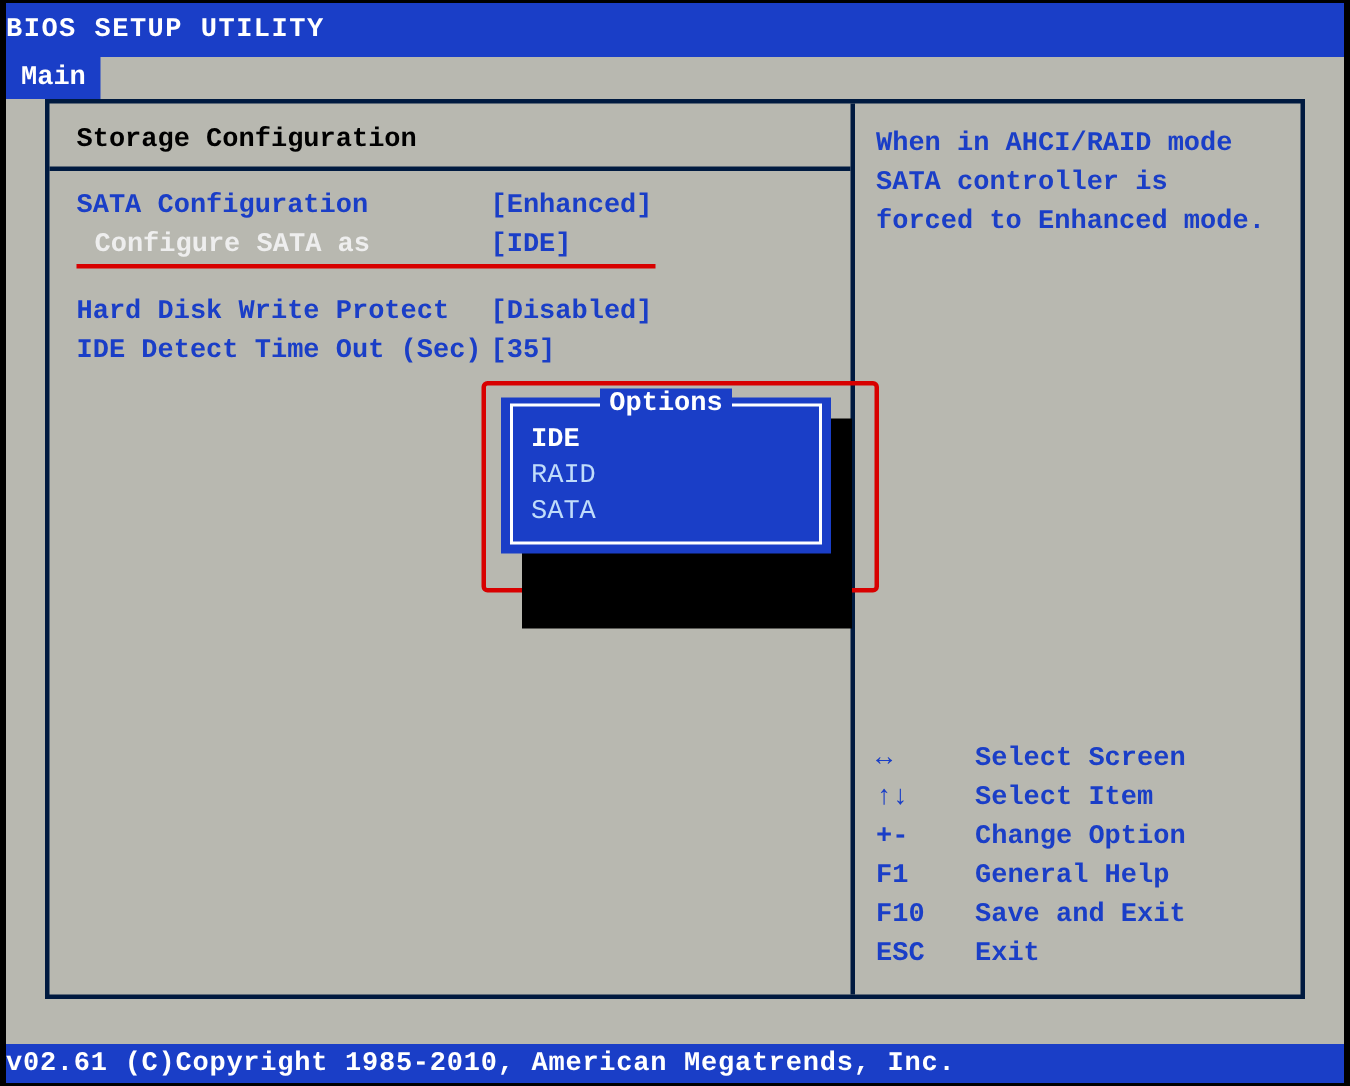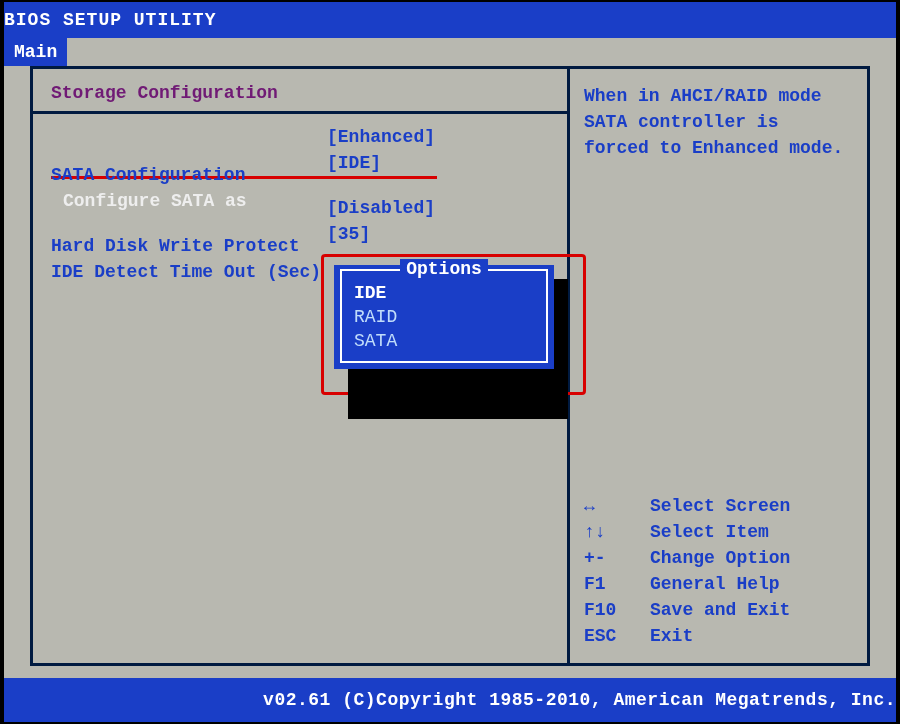--- a/index.html
+++ b/index.html
@@ -63,33 +63,33 @@
   .right-pane {
     width: 300px;
     border-left: 3px solid #001a40;
     padding: 14px 14px;
     color: #1a3ec7;
     display: flex;
     flex-direction: column;
     justify-content: space-between;
   }
   .section-title {
-    color: #701a75;
+    color: #000000;
     margin-bottom: 8px;
   }
   .divider {
     border-top: 3px solid #001a40;
     margin: 6px -16px 10px -18px;
   }
   .row {
     display: flex;
     height: 26px;
     line-height: 26px;
   }
-  .row .label { width: 276px; margin-top: 38px; }
+  .row .label { width: 276px; }
   .row .value { }
   .row.highlighted .label { color: #eee; }
   .red-underline-group {
     border-bottom: 3px solid #d80000;
     padding-bottom: 0px;
     margin-bottom: 16px;
     width: 386px;
   }
   .help-text { line-height: 1.45; }
   .key-hints { }
@@ -140,26 +140,26 @@
   .popup-options { padding: 2px 12px 2px 12px; }
   .popup-opt { height: 24px; line-height: 24px; }
   .popup-opt.selected { color: #fff; font-weight: bold; }
   .popup-opt:not(.selected){ color: #cfeaff; font-weight: normal; opacity: .92; }
 
   .footer {
     position: absolute;
     left: 0;
     right: 0;
     bottom: 0;
-    height: 44px;
+    height: 26px;
     background: #1a3ec7;
     color: #fff;
     display: flex;
     align-items: center;
-    justify-content: flex-end;
+    justify-content: flex-start;
     letter-spacing: .5px;
   }
 </style>
 </head>
 <body>
 
 <div class="screen">
   <div class="title-bar">
     <span>BIOS SETUP UTILITY</span>
   </div>

